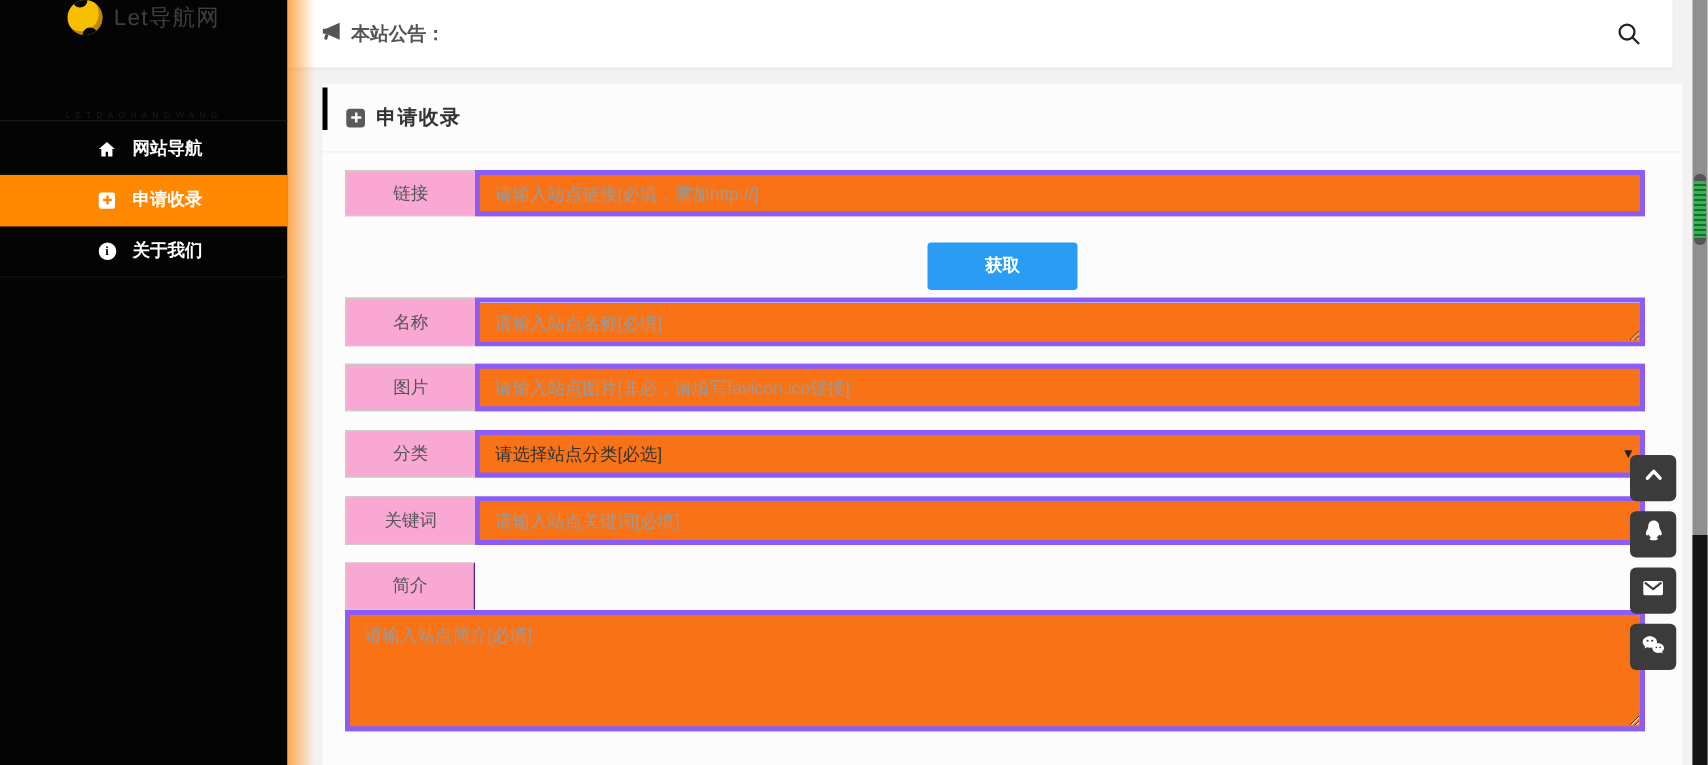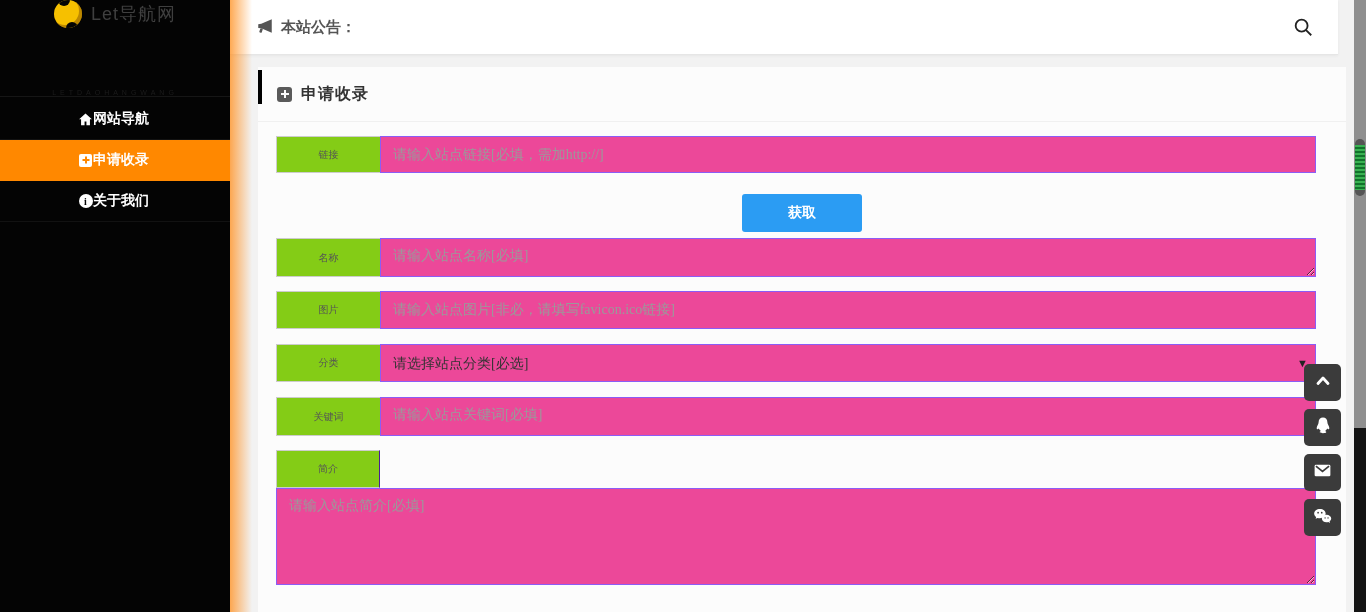--- a/index.html
+++ b/index.html
@@ -17,21 +17,21 @@
     box-shadow:inset -3px -3px 0 rgba(140,90,0,.55); }
   .logo-mark::before { content:""; position:absolute; left:4px; top:-6px;
     width:12px; height:12px; border-radius:50%; background:#040404; }
   .logo-mark::after { content:""; position:absolute; right:4px; bottom:-6px;
     width:12px; height:12px; border-radius:50%; background:#040404; }
   .logo-text { color:#3f3f3f; font-size:18px; letter-spacing:1px; }
   .logo-sub { color:#1c1c1c; font-size:7px; letter-spacing:4px; margin-top:4px; }
 
   .menu { margin-top:2px; }
   .menu-item { height:41px; display:flex; align-items:center;
-    padding-left:78px; color:#fff; font-size:14px; font-weight:bold;
+    padding-left:78px; gap:13px; color:#fff; font-size:14px; font-weight:bold;
     border-bottom:1px solid #121212; cursor:pointer; }
   .menu-item.active { background:#ff8800; border-bottom-color:#ff8800; }
   .mi-icon { width:15px; height:15px; display:flex; align-items:center;
     justify-content:center; flex:0 0 15px; }
   .icon-plussq { width:13px; height:13px; background:#fff; border-radius:2px;
     position:relative; }
   .icon-plussq::before, .icon-plussq::after { content:""; position:absolute;
     background:#ff8800; left:50%; top:50%; transform:translate(-50%,-50%); }
   .icon-plussq::before { width:7px; height:2px; }
   .icon-plussq::after  { width:2px; height:7px; }
@@ -63,25 +63,25 @@
     border-bottom:1px solid #f0f0f0; }
   .icon-plussq-dark { width:15px; height:15px; background:#5a5a5a; border-radius:3px;
     position:relative; }
   .icon-plussq-dark::before, .icon-plussq-dark::after { content:""; position:absolute;
     background:#fcfcfc; left:50%; top:50%; transform:translate(-50%,-50%); }
   .icon-plussq-dark::before { width:8px; height:2px; }
   .icon-plussq-dark::after  { width:2px; height:8px; }
   .card-title { font-size:16px; font-weight:bold; color:#333; letter-spacing:1px; }
 
   .form-row { position:absolute; left:18px; right:30px; display:flex; }
-  .addon { width:104px; background:#84cc16; border:1px solid #ccc; border-right:none;
-    color:#555; font-size:10px; display:flex; align-items:center; justify-content:center; }
-  .ctrl { flex:1; border:1px solid #8b5cf6; background:#ec4899; font-size:14px;
+  .addon { width:104px; background:#f9a8d4; border:1px solid #ccc; border-right:none;
+    color:#555; font-size:14px; display:flex; align-items:center; justify-content:center; }
+  .ctrl { flex:1; border:4px solid #8b5cf6; background:#f97316; font-size:14px;
     color:#333; padding:0 12px; outline:none;
-    font-family:Liberation Serif, serif; }
+    font-family:Liberation Sans, sans-serif; }
   .ctrl::placeholder { color:#9a9a9a; opacity:1; }
   textarea.ctrl { padding:8px 12px; resize:vertical; }
 
   .row-link { top:69px;  height:37px; }
   .row-name { top:171px; height:39px; }
   .row-img  { top:224px; height:38px; }
   .row-cat  { top:277px; height:38px; }
   .row-key  { top:330px; height:39px; }
 
   .btn-fetch { position:absolute; top:127px; left:50%; transform:translateX(-50%);

